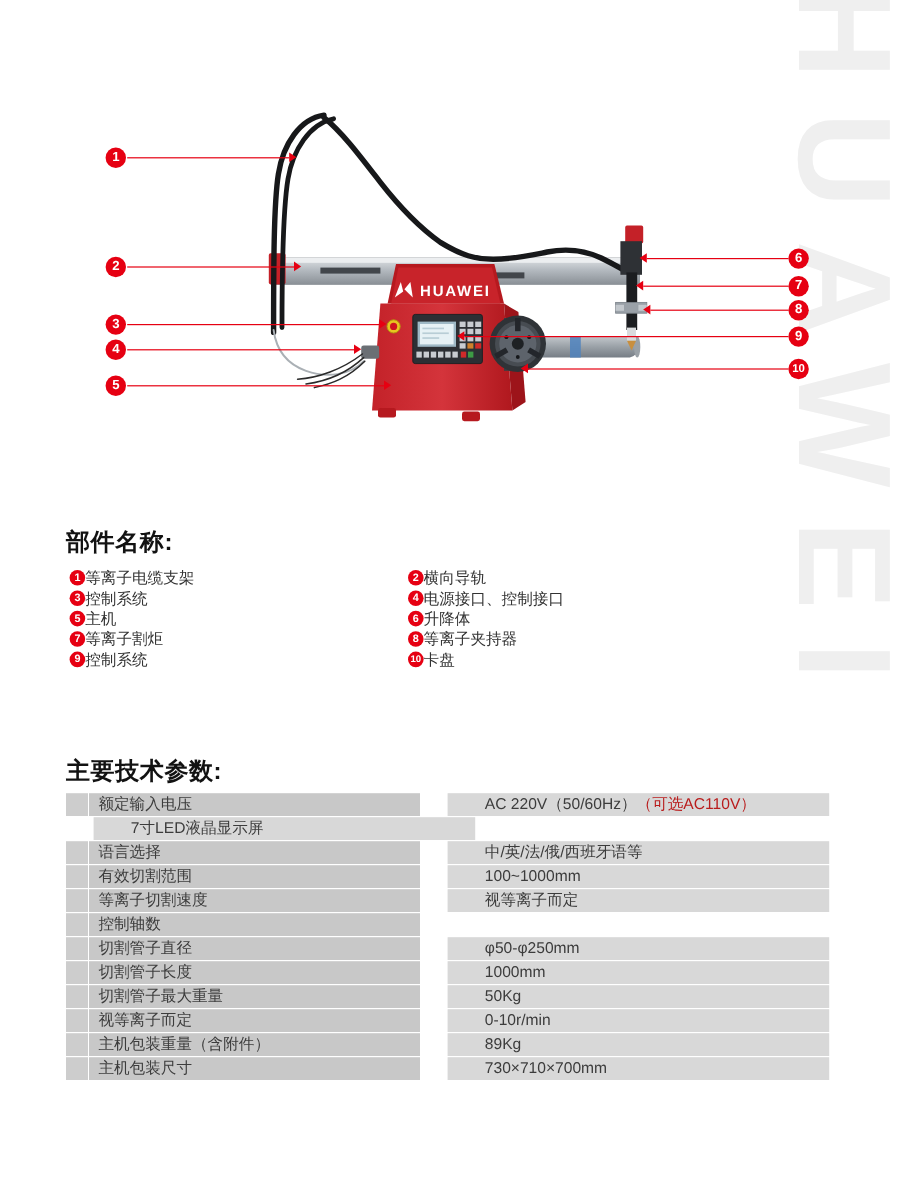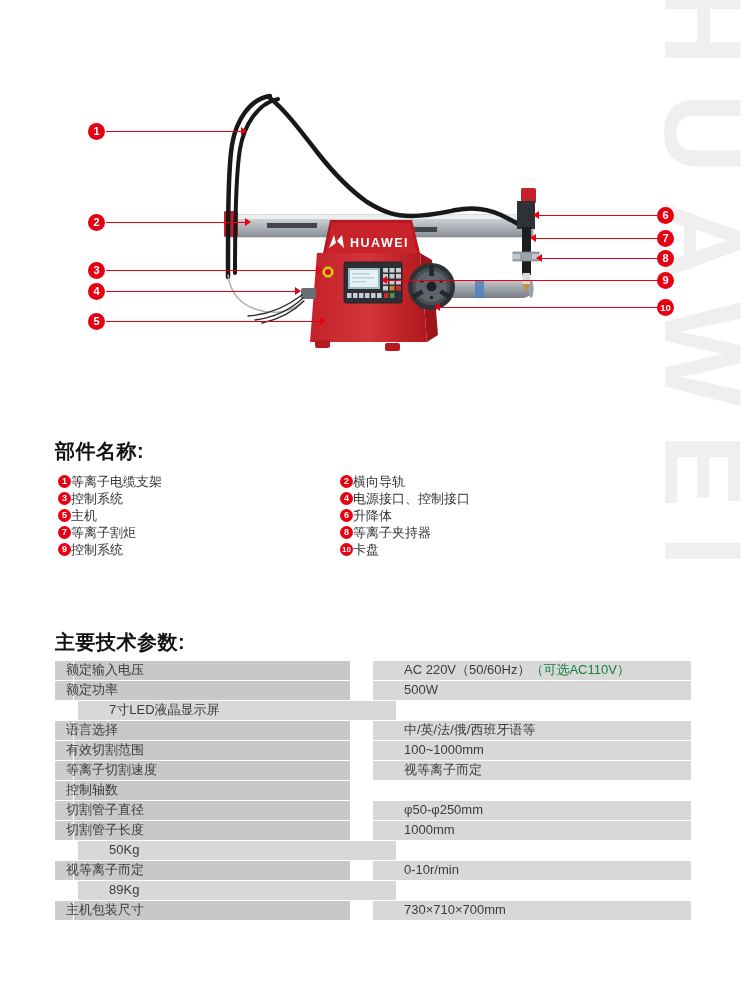--- a/index.html
+++ b/index.html
@@ -34,29 +34,29 @@
   .p-item { display:flex; align-items:center; height:13px; margin-bottom:4px; }
   .p-badge {
     width:13px; height:13px; border-radius:50%; background:#e60012; color:#fff;
     font-weight:700; font-size:9px; line-height:13px; text-align:center; flex:0 0 13px;
   }
   .p-label { margin-left:0; font-size:13px; color:#333; white-space:nowrap; }
   
   .spec-table { position:absolute; left:55px; top:661px; width:636px; z-index:2; }
   .t-row { display:flex; height:18.5px; margin-bottom:1.5px; }
   .t-label {
-    width:295px; flex:0 0 295px; padding-left:11px;
+    width:295px; flex:0 0 295px; padding-left:27px;
     background:linear-gradient(to right,#cdcdcd 0 18px,#ffffff 18px 19px,#c8c8c8 19px);
     font-size:13px; color:#3c3c3c; line-height:18.5px; white-space:nowrap;
   }
   .t-value {
     margin-left:23px; width:318px; flex:0 0 318px; padding-left:31px;
     background:#d8d8d8; font-size:13px; color:#3c3c3c; line-height:18.5px; white-space:nowrap;
   }
-  .t-value .red { color:#15803d; }
+  .t-value .red { color:#b91c1c; }
 </style>
 </head>
 <body>
 
 <div class="page">
 
   <div class="watermark">
     <span>HUAWEI</span>
   </div>
 
@@ -268,24 +268,20 @@
     </div>
   </div>
 
   <h2 class="sec-title" style="top:629px;">主要技术参数:</h2>
   <div class="spec-table">
     <div class="t-row">
       <div class="t-label">额定输入电压</div>
       <div class="t-value"><span>AC 220V（50/60Hz）</span><span class="red">（可选AC110V）</span></div>
     </div>
     <div class="t-row">
-      <div class="t-label">额定功率</div>
-      <div class="t-value">500W</div>
-    </div>
-    <div class="t-row">
       <div class="t-value">7寸LED液晶显示屏</div>
     </div>
     <div class="t-row">
       <div class="t-label">语言选择</div>
       <div class="t-value">中/英/法/俄/西班牙语等</div>
     </div>
     <div class="t-row">
       <div class="t-label">有效切割范围</div>
       <div class="t-value">100~1000mm</div>
     </div>
@@ -298,27 +294,29 @@
     </div>
     <div class="t-row">
       <div class="t-label">切割管子直径</div>
       <div class="t-value">φ50-φ250mm</div>
     </div>
     <div class="t-row">
       <div class="t-label">切割管子长度</div>
       <div class="t-value">1000mm</div>
     </div>
     <div class="t-row">
+      <div class="t-label">切割管子最大重量</div>
       <div class="t-value">50Kg</div>
     </div>
     <div class="t-row">
       <div class="t-label">视等离子而定</div>
       <div class="t-value">0-10r/min</div>
     </div>
     <div class="t-row">
+      <div class="t-label">主机包装重量（含附件）</div>
       <div class="t-value">89Kg</div>
     </div>
     <div class="t-row">
       <div class="t-label">主机包装尺寸</div>
       <div class="t-value">730×710×700mm</div>
     </div>
   </div>
 
 </div>
 

